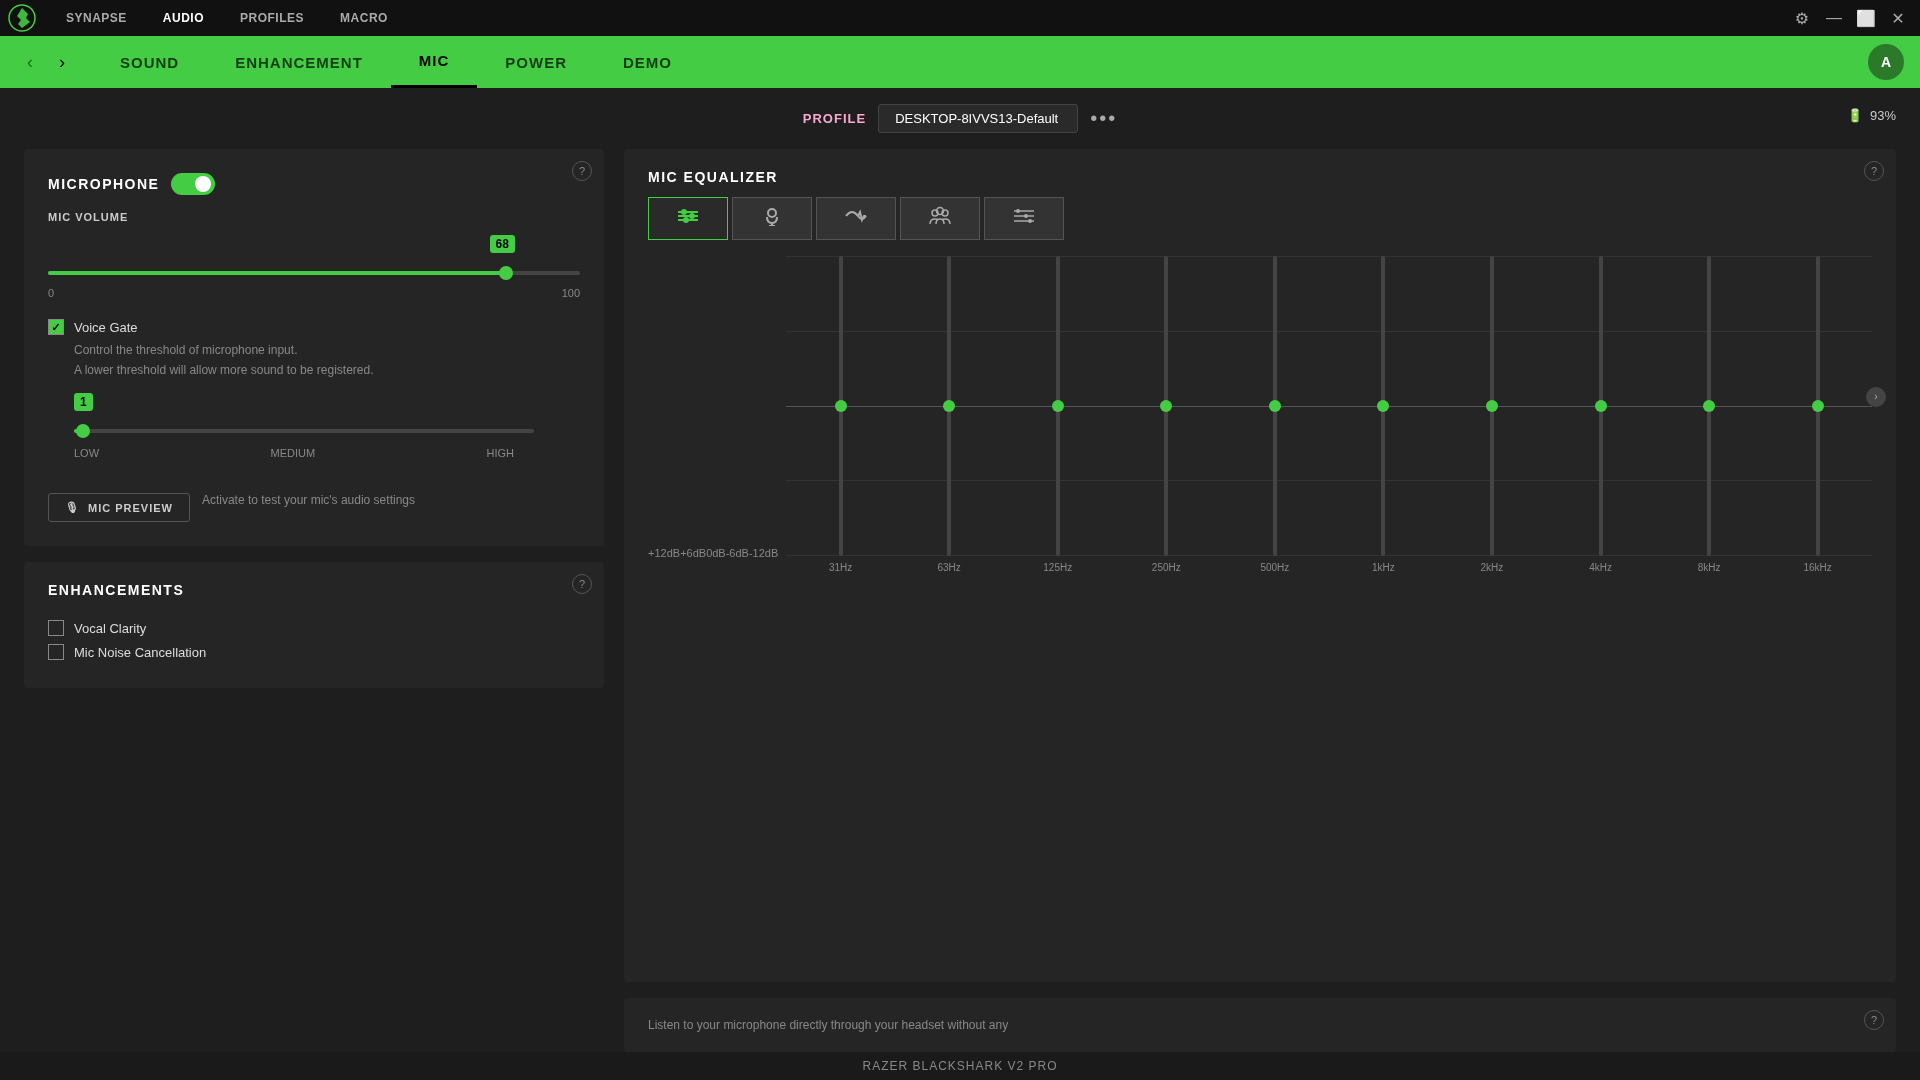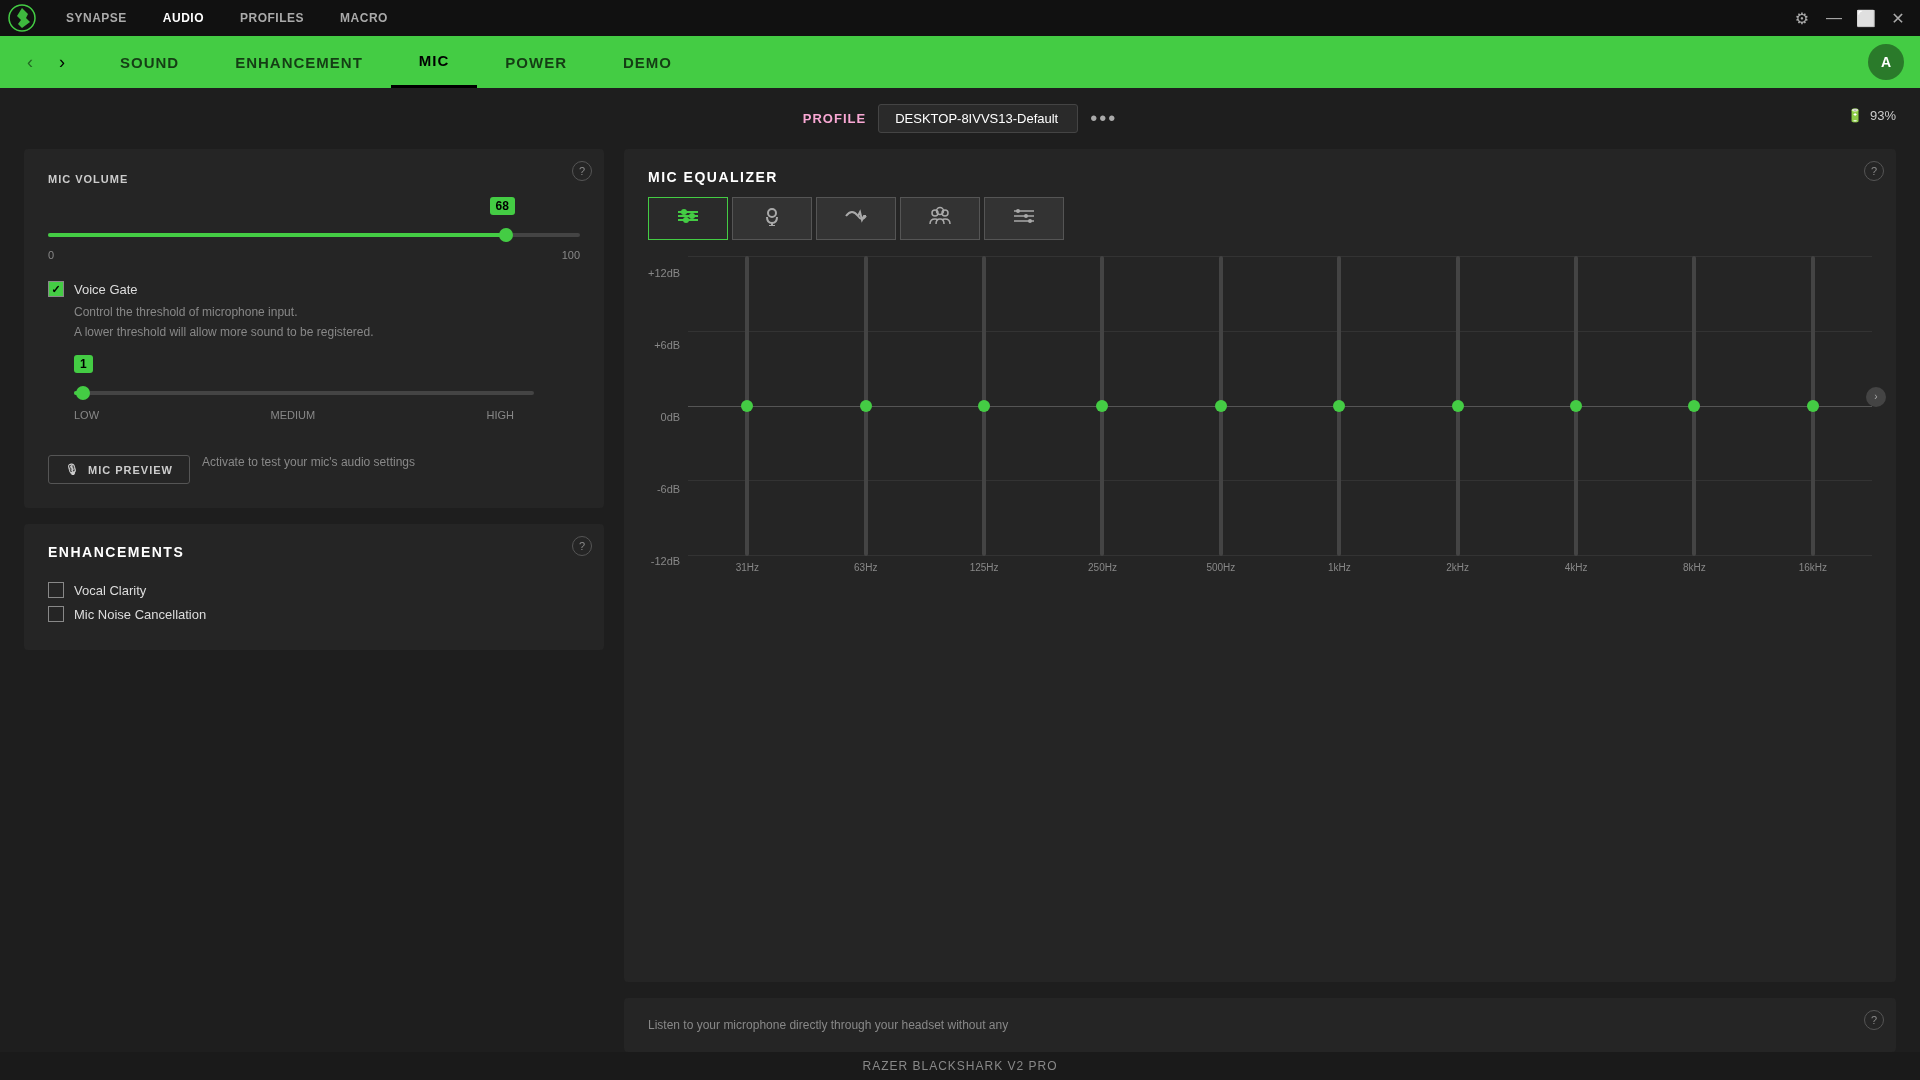--- a/index.html
+++ b/index.html
@@ -402,26 +402,26 @@
 
     
     .eq-chart {
       position: relative;
       height: 320px;
       display: flex;
       align-items: stretch;
     }
     .eq-labels-y {
       display: flex;
-      flex-direction: column;
+      flex-direction: row;
       justify-content: space-between;
       align-items: flex-end;
       padding-right: 8px;
       height: 300px;
-      margin-top: 11px;
+      margin-top: 3px;
     }
     .eq-label-y {
       font-size: 11px;
       color: #888;
     }
     .eq-bars-area {
       flex: 1;
       display: flex;
       flex-direction: column;
       position: relative;
@@ -588,20 +588,28 @@
     </div>
   </div>
 
   <div class="content">
 
     <div class="left-panel">
 
       <div class="card">
         <div class="card-help">?</div>
 
+        <div class="section-title">
+          <span>MICROPHONE</span>
+          <div class="toggle-switch">
+            <div class="toggle-track">
+              <div class="toggle-thumb"></div>
+            </div>
+          </div>
+        </div>
 
         <div class="subsection-title">MIC VOLUME</div>
 
         <div class="slider-container">
           <div style="position:relative; height:28px;">
             <span class="abs-bubble" style="left: calc(86% - 16px); top:0;">68</span>
           </div>
           <div class="slider-track-wrap">
             <div class="slider-track">
               <div class="slider-fill" style="width: 86%;"></div>

